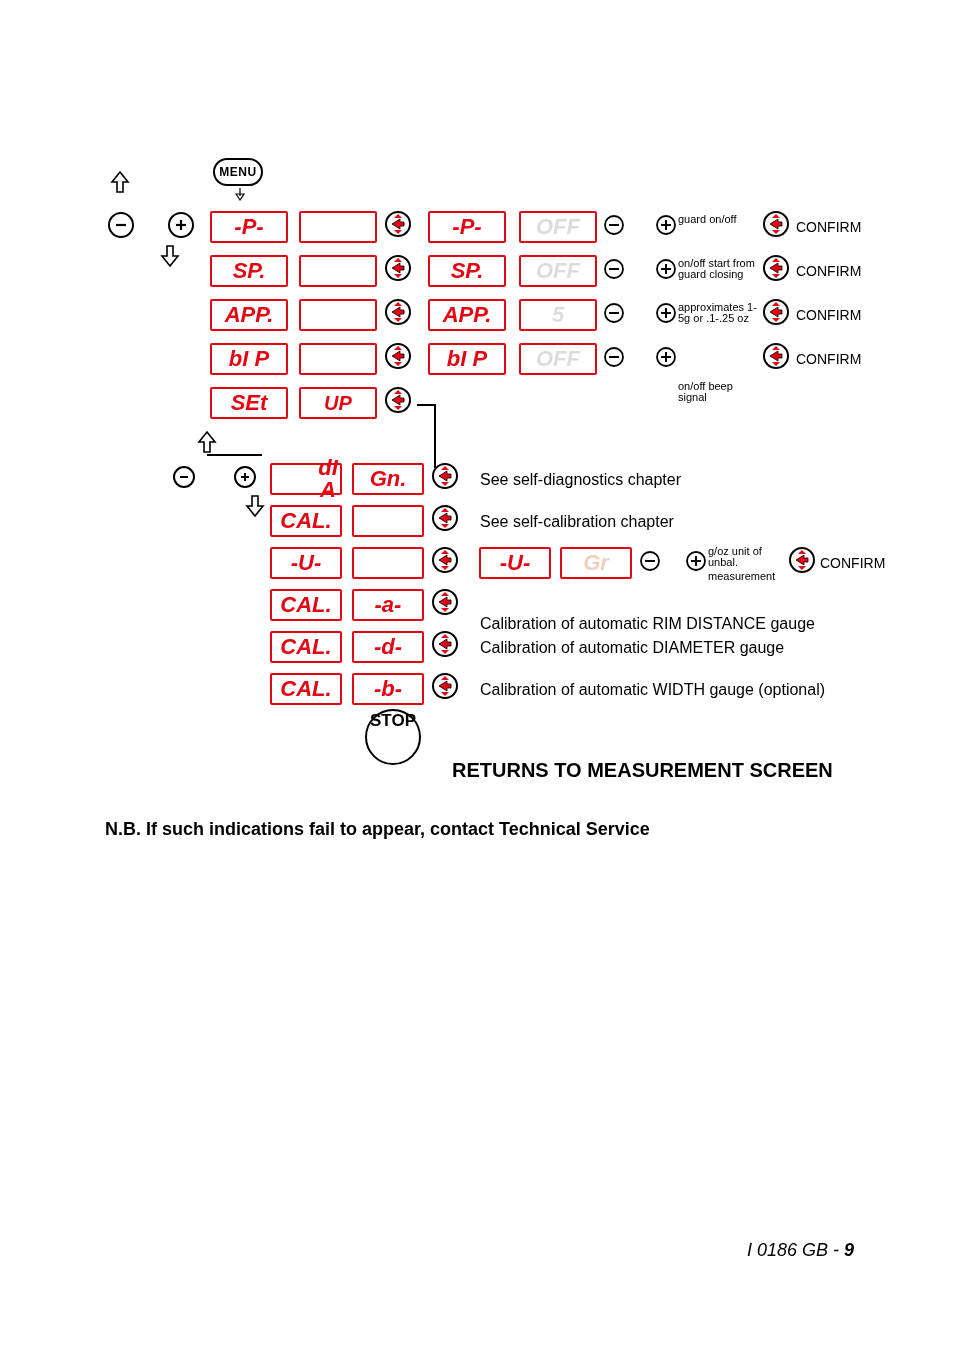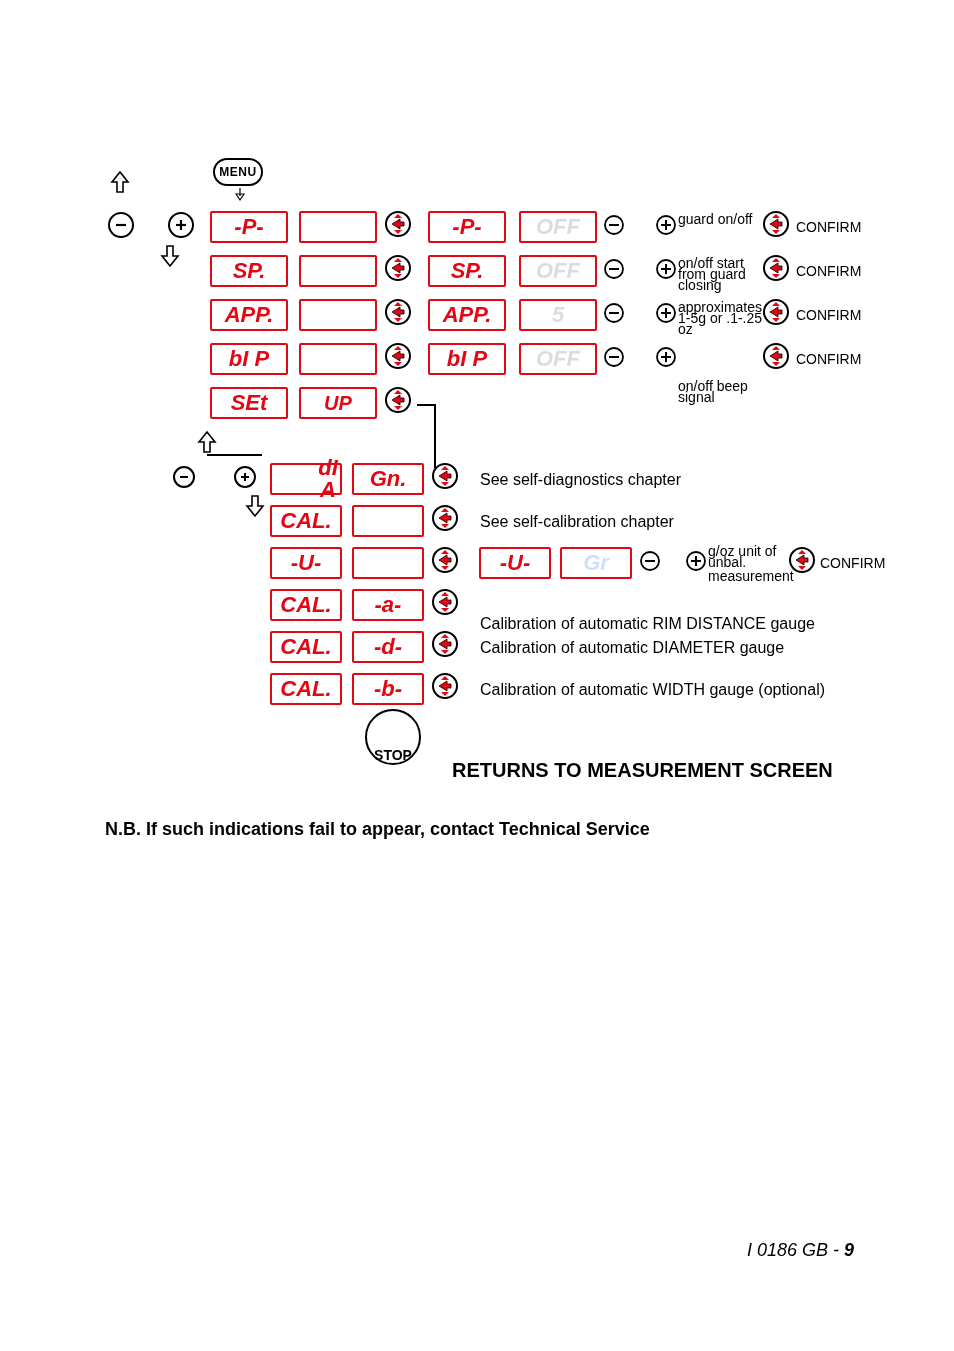--- a/index.html
+++ b/index.html
@@ -62,28 +62,28 @@
     display: flex; align-items: center; justify-content: center;
     box-sizing: border-box;
     font-weight: bold;
     font-size: 12px;
     letter-spacing: 0.5px;
   }
   .btn-stop {
     width: 56px; height: 56px;
     border: 2.5px solid #000;
     border-radius: 50%;
-    display: flex; align-items: flex-end; justify-content: center;
+    display: flex; align-items: flex-start; justify-content: center;
     box-sizing: border-box;
     font-weight: bold;
-    font-size: 14px;
+    font-size: 17px;
   }
   
   svg { display:block; }
-  .lbl-xsmall { font-size: 14px; line-height: 11px;}
+  .lbl-xsmall { font-size: 11px; line-height: 11px;}
   .confirm { font-size: 14px; }
   .desc { font-size: 16px; }
 
   .note { font-weight: bold; font-size: 18px; }
   .footer { font-style: italic; font-size: 18px; }
   .footer .bold { font-weight: bold; font-style: italic; }
 
 </style>
 </head>
 <body>
@@ -319,21 +319,21 @@
       </div>
       <div class="abs" style="left:431px; top:546px;">
         <svg width="28" height="28">
           <use href="#enter-ico"></use>
         </svg>
       </div>
       <div class="abs disp" style="left:479px; top:547px; width:72px;">
         <span class="disp-txt">-U-</span>
       </div>
       <div class="abs disp faded" style="left:560px; top:547px; width:72px;">
-        <span class="disp-txt" style="color:#3b82f6;">Gr</span>
+        <span class="disp-txt" style="color:#c2410c;">Gr</span>
       </div>
       <div class="abs" style="left:640px; top:551px;">
         <svg width="20" height="20">
           <use href="#minus-ico"></use>
         </svg>
       </div>
       <div class="abs" style="left:686px; top:551px;">
         <svg width="20" height="20">
           <use href="#plus-ico"></use>
         </svg>

